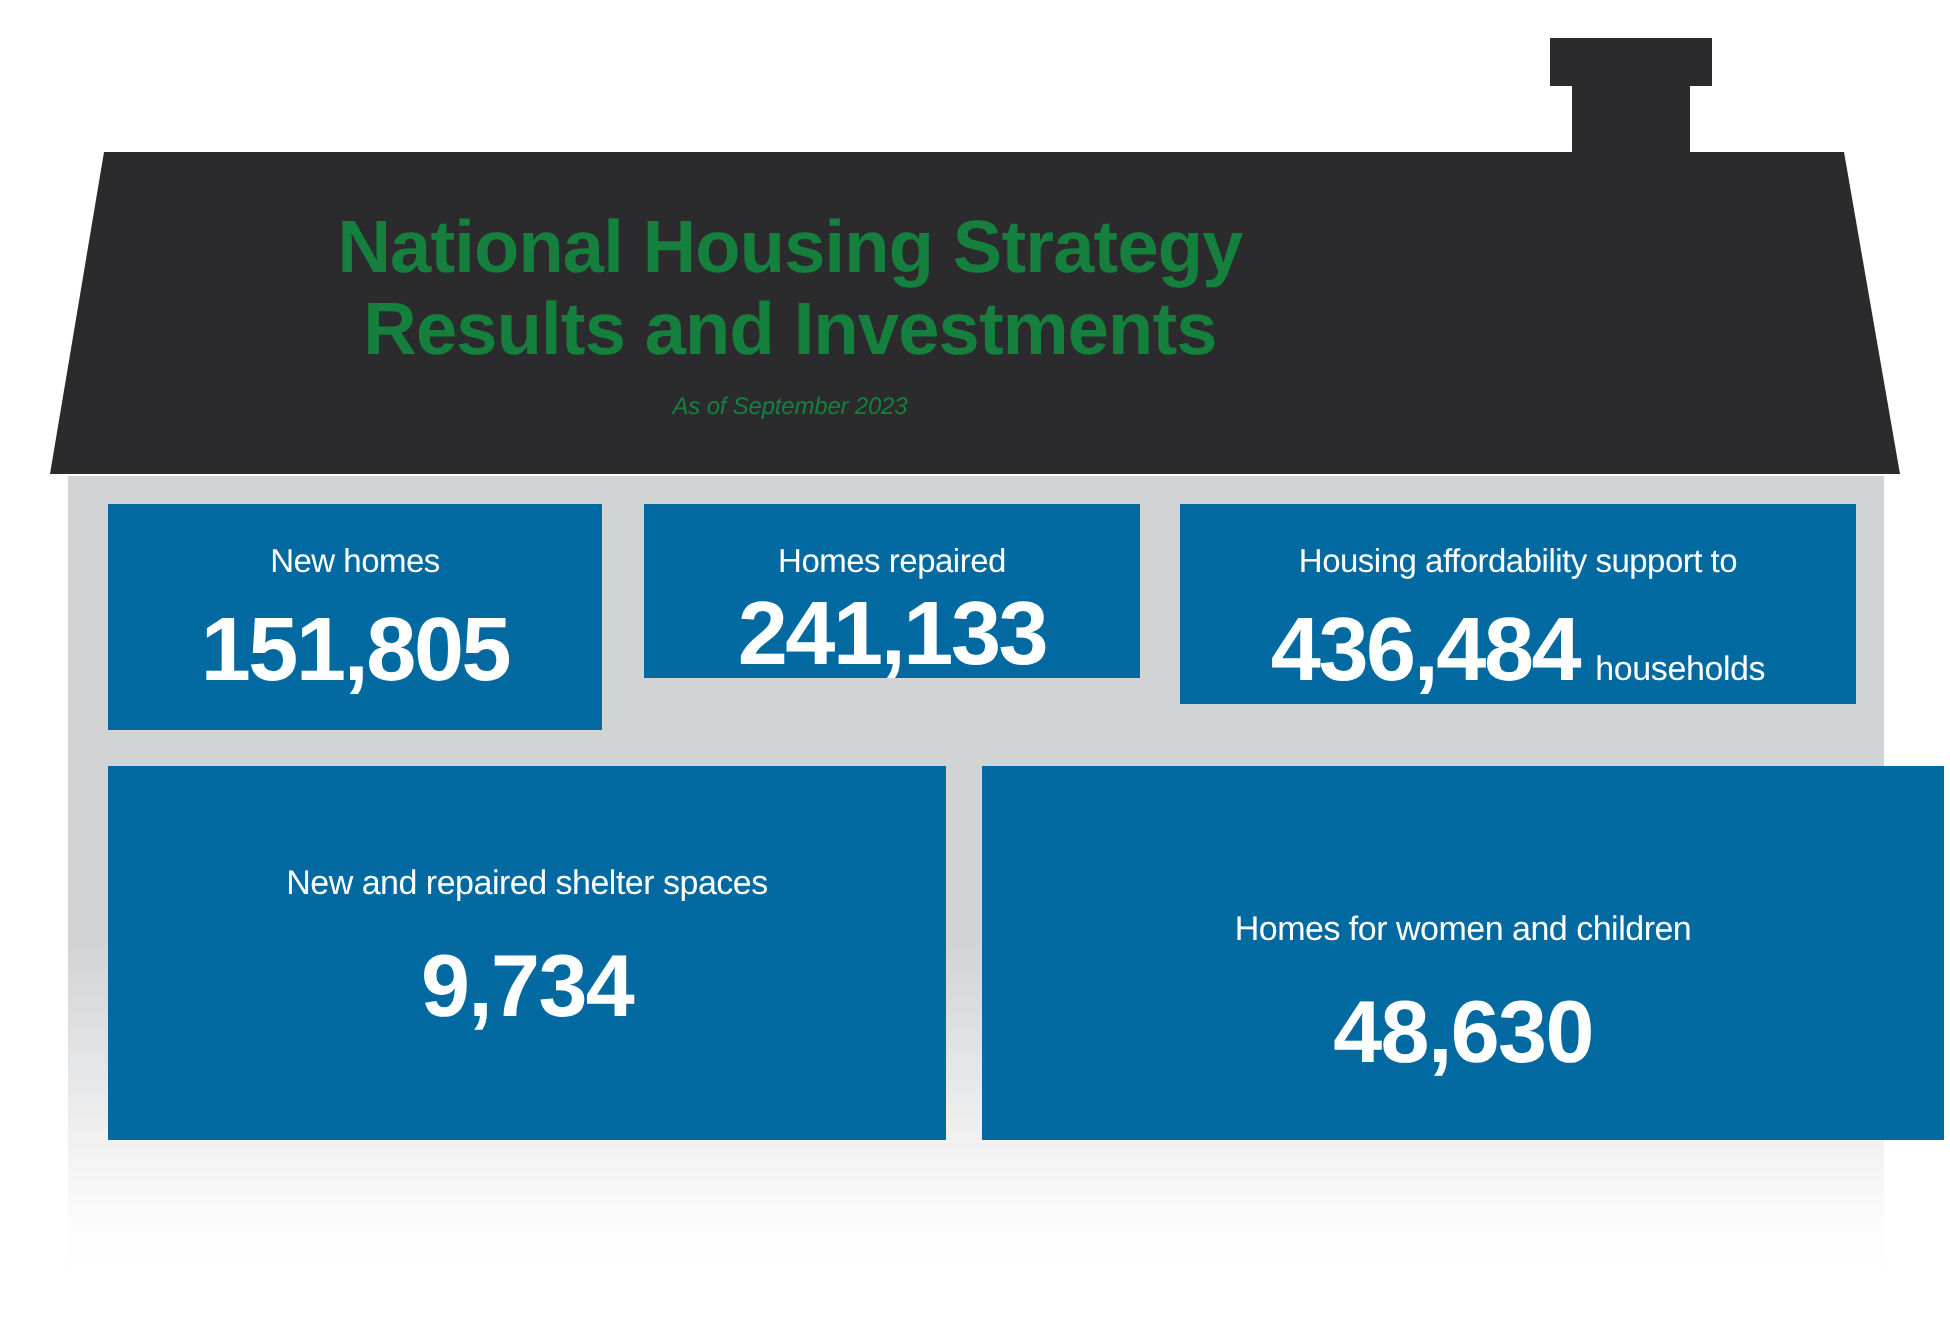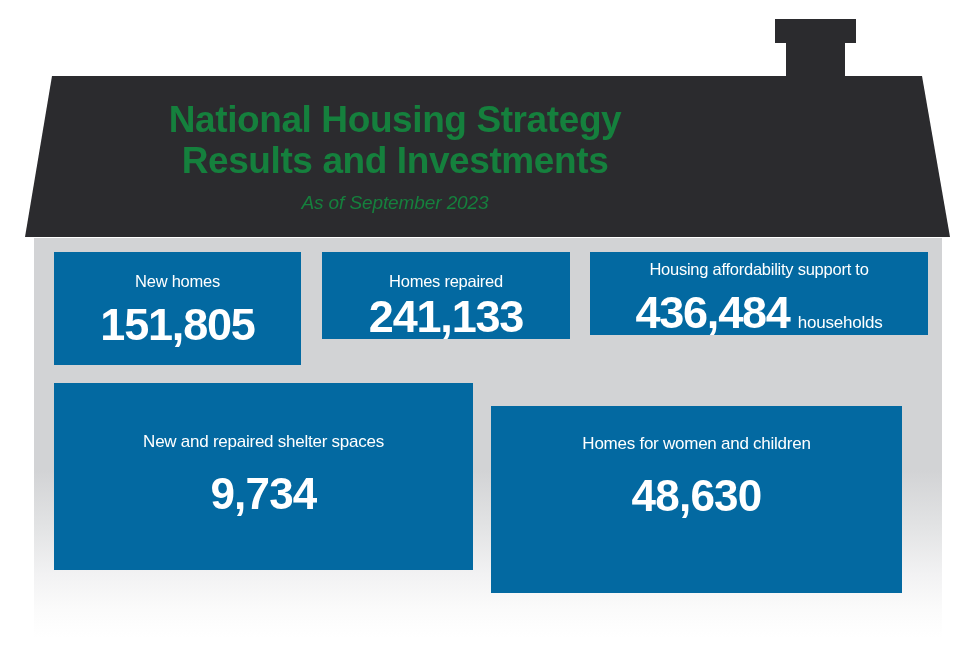--- a/index.html
+++ b/index.html
@@ -63,21 +63,21 @@
     border-radius: 24px;
   }
   .roof-title {
     font-size: 37px;
     font-weight: bold;
     line-height: 1.12;
     letter-spacing: -0.4px;
     white-space: nowrap;
   }
   .roof-subtitle {
-    font-size: 19px;
+    font-size: 12px;
     font-style: italic;
     font-weight: normal;
     letter-spacing: -0.1px;
     margin-top: 11px;
   }
 
   
   .stat-box {
     position: absolute;
     background: #0369a1;
@@ -120,36 +120,37 @@
     left: 54px;  top: 252px;  width: 247px; height: 113px;
     justify-content: flex-start;
     padding-top: 20px;
   }
   #box-homes-repaired {
     left: 322px; top: 252px;  width: 248px; height: 87px;
     justify-content: flex-start;
     padding-top: 20px;
   }
   #box-affordability {
-    left: 590px; top: 252px;  width: 338px; height: 83px;
-    justify-content: flex-end;
+    left: 590px; top: 252px;  width: 338px; height: 100px;
+    justify-content: flex-start;
+    padding-top: 20px;
   }
   #box-affordability .stat-label { font-size: 16.5px; }
   #box-affordability .stat-value { font-size: 45px; }
 
   
   #box-shelter-spaces {
     left: 54px;  top: 383px; width: 419px; height: 187px;
     justify-content: flex-start;
     padding-top: 49px;
   }
   #box-women-children {
-    left: 491px; top: 406px; width: 411px; height: 187px;
-    justify-content: flex-start;
-    padding-top: 28px;
+    left: 491px; top: 383px; width: 481px; height: 187px;
+    justify-content: flex-start;
+    padding-top: 72px;
   }
   #box-shelter-spaces .stat-value,
   #box-women-children .stat-value {
     font-size: 44px;
     letter-spacing: -0.8px;
   }
   #box-shelter-spaces .stat-label,
   #box-women-children .stat-label { font-size: 17px; }
 
   .v-gap-sm { height: 10px; }

